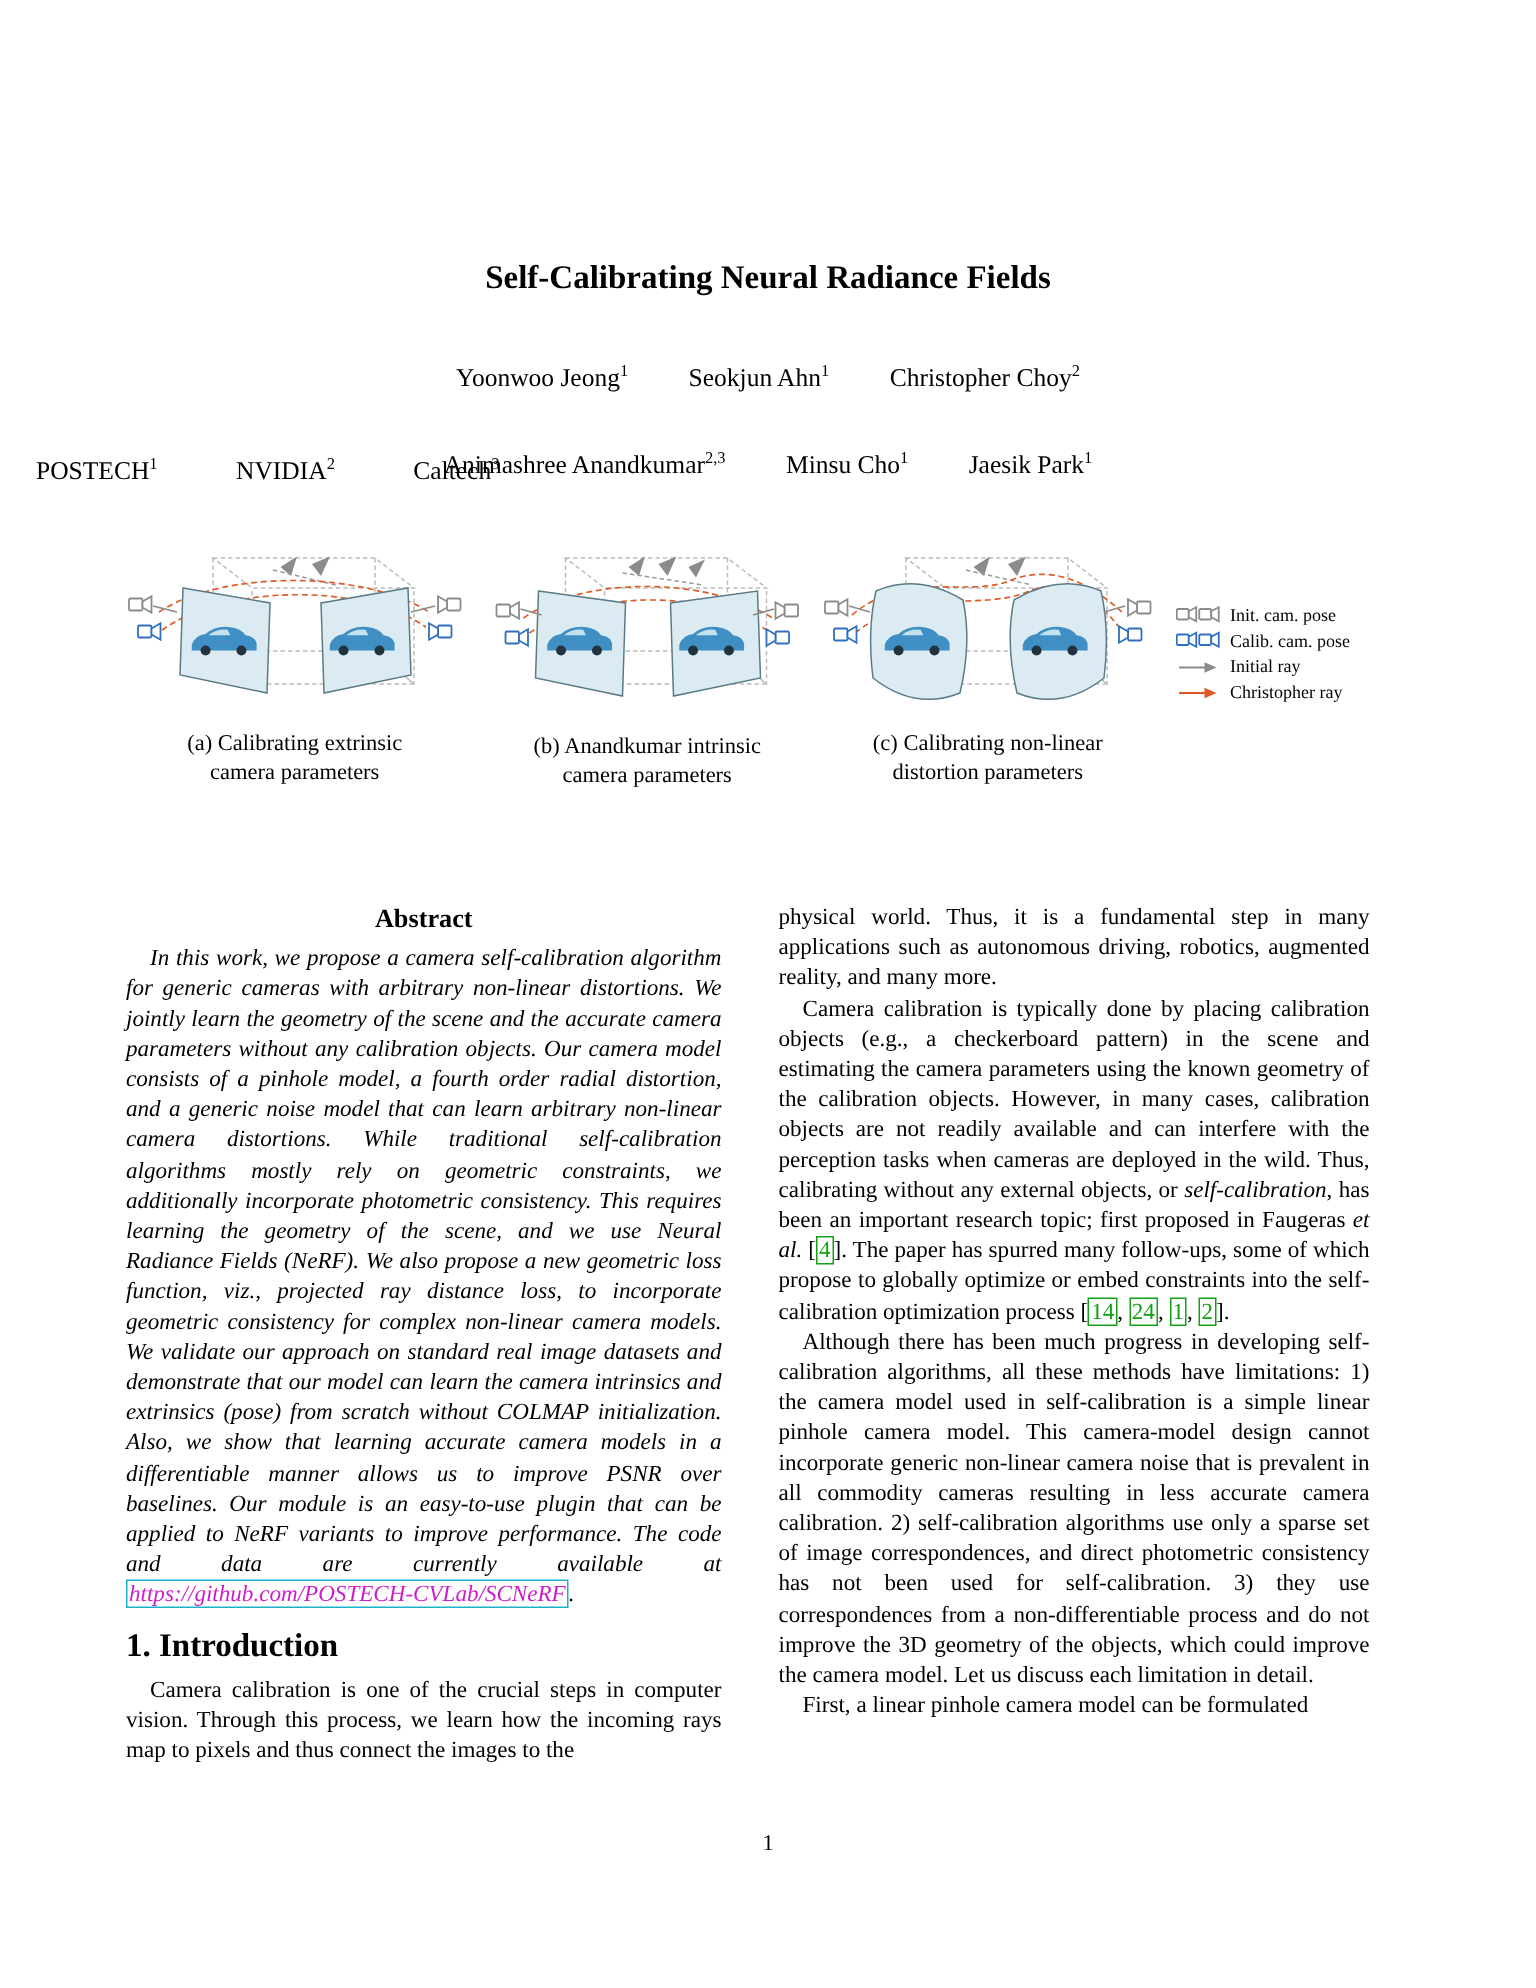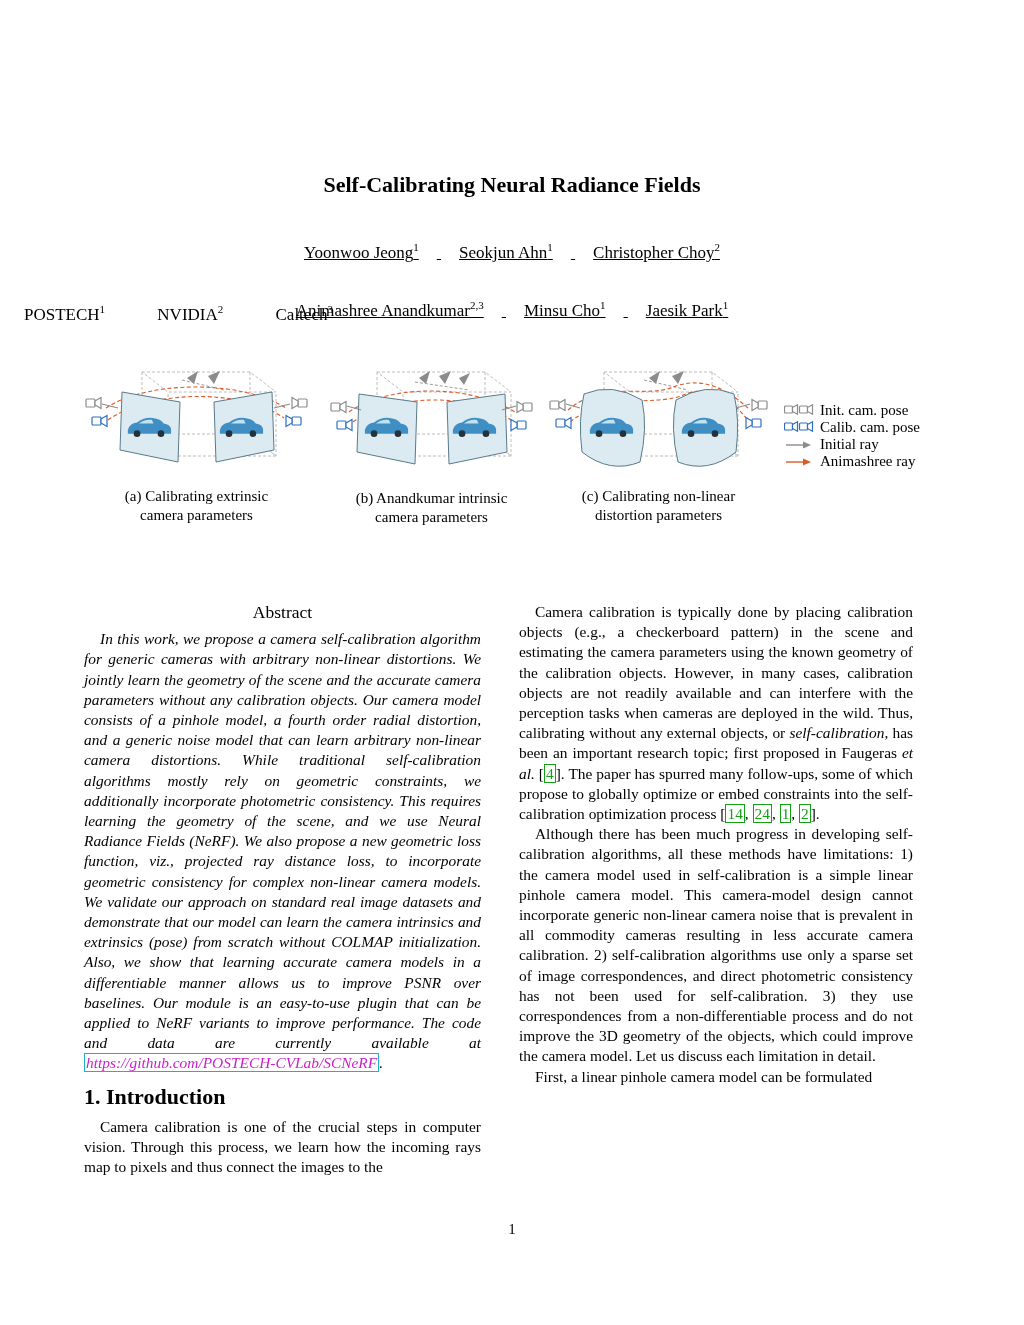--- a/index.html
+++ b/index.html
@@ -6,21 +6,21 @@
   html, body { background: #ffffff; }
   .page {
     position: relative; width: 1024px; height: 1325px; background: #fff;
     font-family: "Liberation Serif", "DejaVu Serif", serif; color: #000;
     overflow: hidden; margin: 0 auto; border-radius: 29px;
   }
   .title {
     position: absolute; top: 172px; left: 0; width: 100%;
     text-align: center; font-size: 22px; font-weight: bold;
   }
-  .authors-row { position: absolute; left: 0; width: 100%; text-align: center; font-size: 17px; text-decoration: underline; }
+  .authors-row { position: absolute; left: 0; width: 100%; text-align: center; font-size: 17px; }
   .row1 { top: 241px; }
   .row2 { top: 265px; margin-top: 34px; }
   .affils-row { position: absolute; top: 303px; left: 0; width: 100%; text-align: left; font-size: 17px; }
   .author { margin: 0 18px; white-space: nowrap; }
   .affil { margin: 0 24px; white-space: nowrap; }
   sup { font-size: 11px; }
 
   .figure-area { position: absolute; top: 356px; left: 84px; width: 840px; height: 130px; }
   .panel { position: absolute; top: 0; }
   .panel-a { left: 0; }
@@ -33,41 +33,41 @@
   .orange-dash path { fill: none; stroke: var(--ray-calib); stroke-width: 1.1; stroke-dasharray: 4 2.5; }
   .photo-bg { fill: #dcebf2; stroke: #5a7a88; stroke-width: 1; }
   .car .body { fill: var(--car-blue); }
   .car .win { fill: #c3e2f0; }
   .car circle { fill: #23333d; }
   .cam rect, .cam polygon { fill: #ffffff; stroke-width: 1.2; }
   .cam.init rect, .cam.init polygon { stroke: var(--cam-init); }
   .cam.calib rect, .cam.calib polygon { stroke: var(--cam-calib); }
   .gray-arrow line { stroke: var(--ray-init); stroke-width: 1.2; }
 
-  .legend { position: absolute; left: 700px; top: 46px; width: 140px; font-size: 15px; }
+  .legend { position: absolute; left: 700px; top: 46px; width: 140px; font-size: 12px; }
   .legend-row { display: flex; align-items: center; gap: 6px; height: 17px; }
   .ray-init { stroke: var(--ray-init); stroke-width: 1.4; }
   .ray-calib { stroke: var(--ray-calib); stroke-width: 1.4; }
   .head-init { fill: var(--ray-init); }
   .head-calib { fill: var(--ray-calib); }
 
   .subcap { position: absolute; text-align: center; font-size: 15px; line-height: 18.5px; }
   .subcap-a { left: 84px; top: 487px; width: 225px; }
   .subcap-b { left: 319px; top: 489px; width: 225px; }
   .subcap-c { left: 546px; top: 487px; width: 225px; }
 
   .figcaption {
     position: absolute; top: 540px; left: 84px; width: 829px;
     font-size: 14.3px; line-height: 19px; text-align: justify;
   }
 
   .col { position: absolute; top: 602px; font-size: 15.4px; line-height: 20.2px; text-align: justify; }
   .col-left { left: 84px; width: 397px; }
   .col-right { left: 519px; width: 394px; }
-  .abstract-h { text-align: center; font-weight: normal; font-size: 17.5px; margin-bottom: 7px; }
+  .abstract-h { text-align: center; font-weight: bold; font-size: 17.5px; margin-bottom: 7px; }
   .abstract-body { font-style: italic; }
   p.indent { text-indent: 16px; }
   p.noindent { text-indent: 0; }
   h2.sec { font-size: 22px; font-weight: bold; margin: 13px 0 10px 0; text-align: left; }
 
   .it { font-style: italic; }
   .cite { color: var(--cite-color); border: 1px solid var(--cite-color); padding: 0 1px; cursor: pointer; }
   .link { color: var(--link-color); border: 1px solid var(--link-box-color); padding: 0 1px; cursor: pointer; box-decoration-break: clone; -webkit-box-decoration-break: clone; }
 
   .page-number { position: absolute; top: 1221px; left: 0; width: 100%; text-align: center; font-size: 15px; }
@@ -307,21 +307,21 @@
           <line class="ray-init" x1="2" y1="6" x2="20" y2="6"></line>
             <polygon class="head-init" points="27,6 19,2.5 19,9.5"></polygon>
         </svg>
         <span class="legend-label">Initial ray</span>
       </div>
       <div class="legend-row">
         <svg width="30" height="12" viewBox="0 0 30 12">
           <line class="ray-calib" x1="2" y1="6" x2="20" y2="6"></line>
             <polygon class="head-calib" points="27,6 19,2.5 19,9.5"></polygon>
         </svg>
-        <span class="legend-label">Animashree ray</span>
+        <span class="legend-label">Christopher ray</span>
       </div>
     </div>
   </div>
 
   <div class="subcap subcap-a">
     <div>(a) Calibrating extrinsic</div>
     <div>camera parameters</div>
   </div>
   <div class="subcap subcap-b">
     <div>(b) Anandkumar intrinsic</div>
@@ -334,20 +334,21 @@
 
 
   <div class="col col-left">
     <div class="abstract-h">Abstract</div>
     <p class="abstract-body indent"><span>In this work, we propose a camera self-calibration algorithm for generic cameras with arbitrary non-linear distortions. We jointly learn the geometry of the scene and the accurate camera parameters without any calibration objects. Our camera model consists of a pinhole model, a fourth order radial distortion, and a generic noise model that can learn arbitrary non-linear camera distortions. While traditional self-calibration algorithms mostly rely on geometric constraints, we additionally incorporate photometric consistency. This requires learning the geometry of the scene, and we use Neural Radiance Fields (NeRF). We also propose a new geometric loss function, viz., projected ray distance loss, to incorporate geometric consistency for complex non-linear camera models. We validate our approach on standard real image datasets and demonstrate that our model can learn the camera intrinsics and extrinsics (pose) from scratch without COLMAP initialization. Also, we show that learning accurate camera models in a differentiable manner allows us to improve PSNR over baselines. Our module is an easy-to-use plugin that can be applied to NeRF variants to improve performance. The code and data are currently available at </span><span class="link">https://github.com/POSTECH-CVLab/SCNeRF</span><span>.</span></p>
     <h2 class="sec">1. Introduction</h2>
     <p class="indent">Camera calibration is one of the crucial steps in computer vision. Through this process, we learn how the incoming rays map to pixels and thus connect the images to the</p>
   </div>
 
   <div class="col col-right">
+    <p class="noindent">physical world. Thus, it is a fundamental step in many applications such as autonomous driving, robotics, augmented reality, and many more.</p>
     <p class="indent"><span>Camera calibration is typically done by placing calibration objects (e.g., a checkerboard pattern) in the scene and estimating the camera parameters using the known geometry of the calibration objects. However, in many cases, calibration objects are not readily available and can interfere with the perception tasks when cameras are deployed in the wild. Thus, calibrating without any external objects, or </span><span class="it">self-calibration</span><span>, has been an important research topic; first proposed in Faugeras </span><span class="it">et al.</span><span> [</span><span class="cite">4</span><span>]. The paper has spurred many follow-ups, some of which propose to globally optimize or embed constraints into the self-calibration optimization process [</span><span class="cite">14</span><span>, </span><span class="cite">24</span><span>, </span><span class="cite">1</span><span>, </span><span class="cite">2</span><span>].</span></p>
     <p class="indent">Although there has been much progress in developing self-calibration algorithms, all these methods have limitations: 1) the camera model used in self-calibration is a simple linear pinhole camera model. This camera-model design cannot incorporate generic non-linear camera noise that is prevalent in all commodity cameras resulting in less accurate camera calibration. 2) self-calibration algorithms use only a sparse set of image correspondences, and direct photometric consistency has not been used for self-calibration. 3) they use correspondences from a non-differentiable process and do not improve the 3D geometry of the objects, which could improve the camera model. Let us discuss each limitation in detail.</p>
     <p class="indent">First, a linear pinhole camera model can be formulated</p>
   </div>
 
   <div class="page-number">1</div>
 
 </div>
 
 </body></html>

